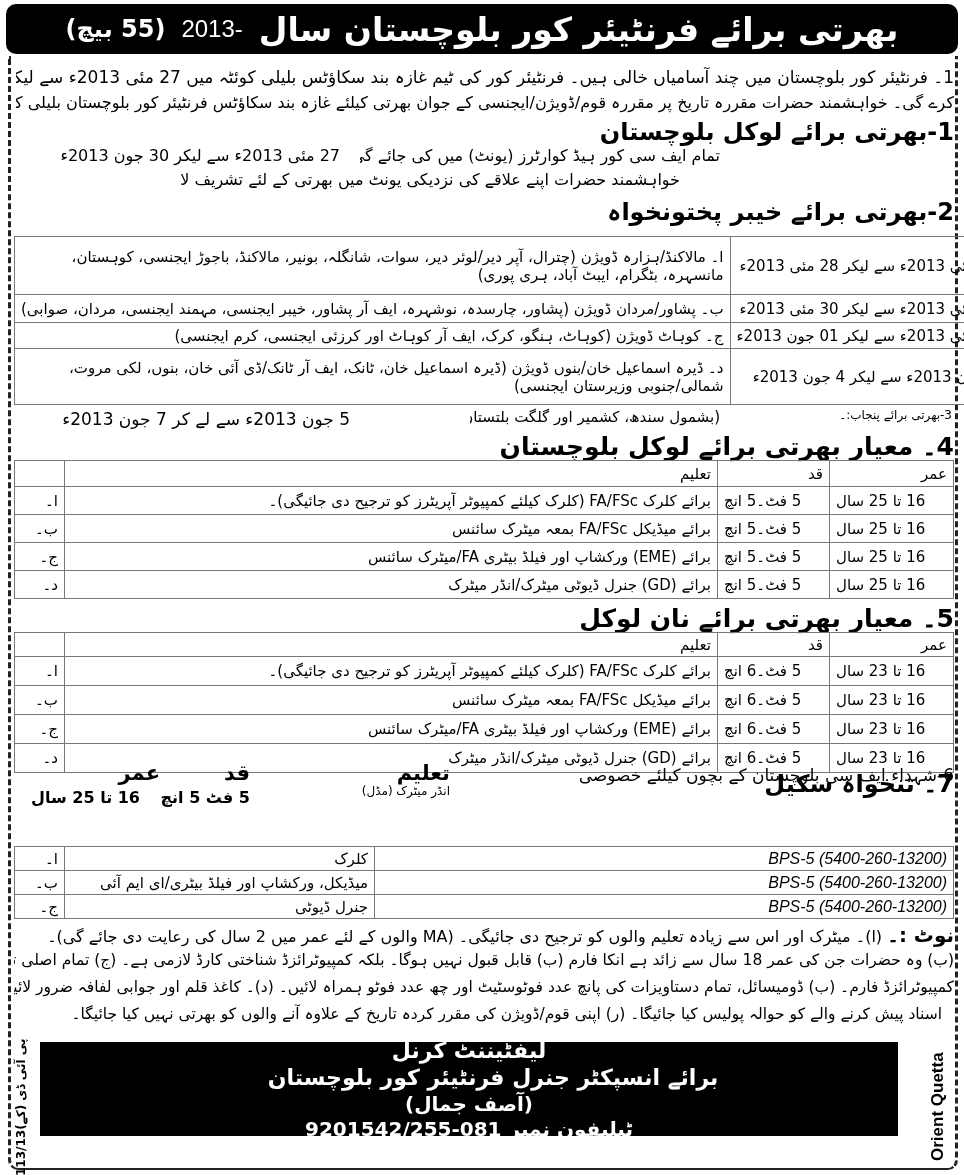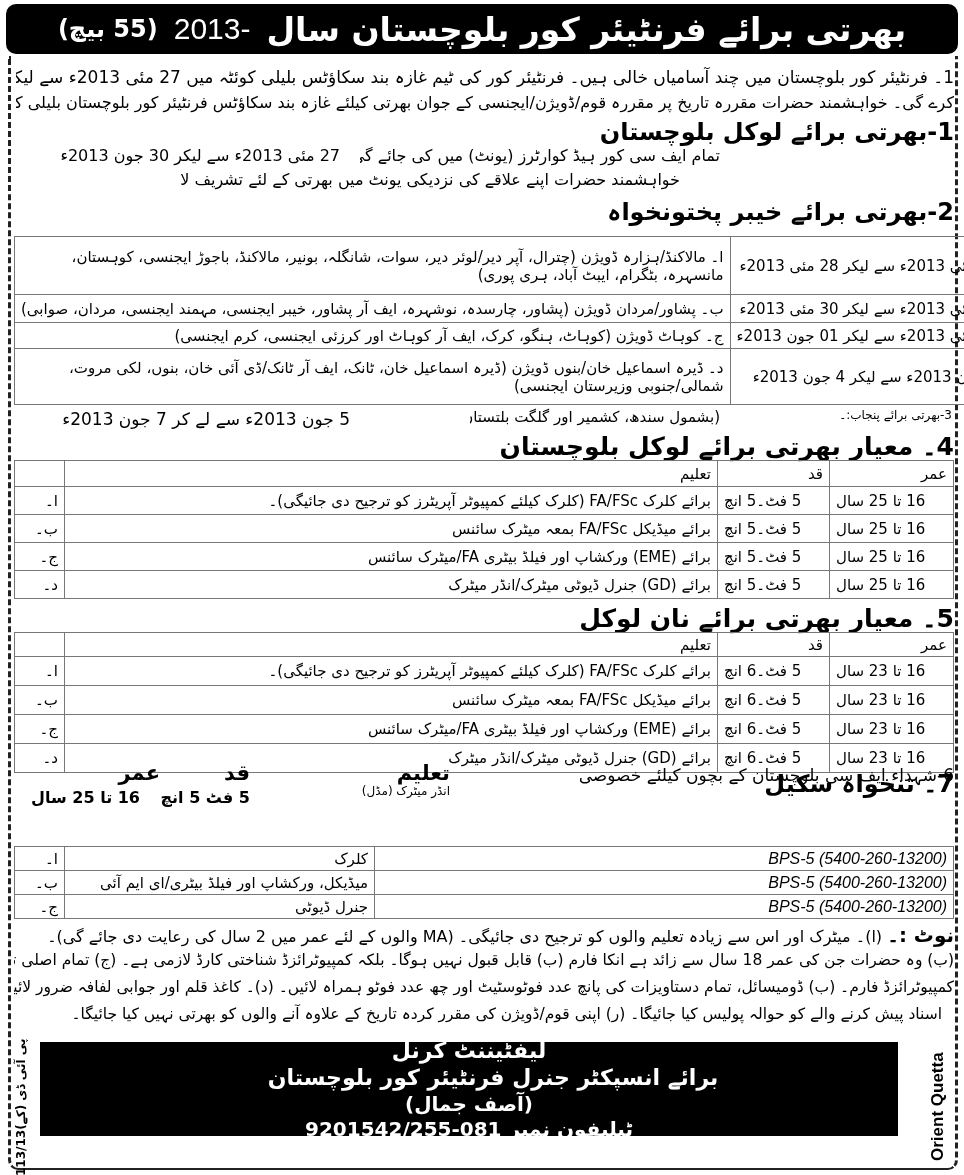--- a/index.html
+++ b/index.html
@@ -9,21 +9,21 @@
   .frame { position: absolute; left: 8px; top: 56px; width: 950px; height: 1114px;
            border-left: 3px dashed #222; border-right: 3px dashed #222; border-bottom: 2px solid #222;
            border-radius: 0 0 10px 10px; }
   .rtl { direction: rtl; text-align: right; unicode-bidi: plaintext; }
 
   
   .banner { position: absolute; left: 6px; top: 4px; width: 952px; height: 50px; background: #000;
             border-radius: 10px; color: #fff; display: flex; flex-direction: row-reverse;
             align-items: center; justify-content: center; gap: 16px; padding: 0 16px; }
   .banner .t-main { font-size: 33px; font-weight: bold; direction: rtl; }
-  .banner .t-year { font-size: 30px; font-family: "Liberation Sans", sans-serif; }
+  .banner .t-year { font-size: 24px; font-family: "Liberation Sans", sans-serif; }
   .banner .t-batch { font-size: 24px; font-weight: bold; direction: rtl; }
 
   .txt { position: absolute; font-size: 17px; line-height: 1.3; white-space: nowrap; overflow: hidden; }
   .hd { position: absolute; font-size: 24px; font-weight: bold; white-space: nowrap; direction: rtl; text-align: right; }
 
   table { border-collapse: collapse; position: absolute; }
   td { border: 1px solid #777; font-size: 15px; padding: 1px 6px; vertical-align: middle; white-space: nowrap; overflow: hidden; }
   td.r { direction: rtl; text-align: right; }
   td.l { direction: rtl; text-align: left; }
   .num { font-family: "Liberation Sans", sans-serif; font-style: italic; }

